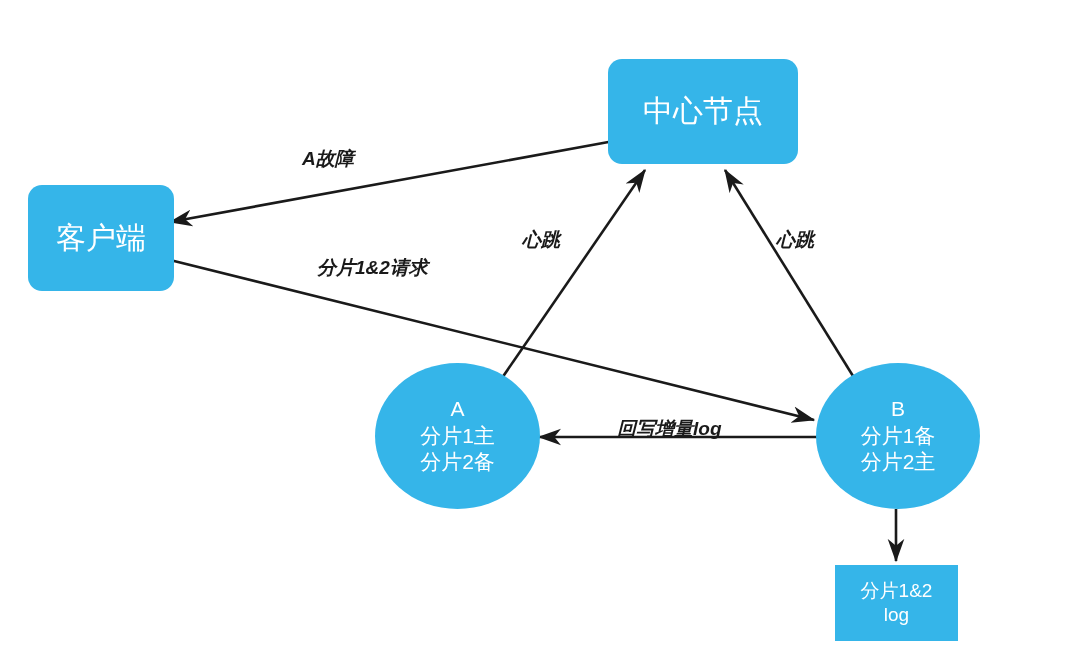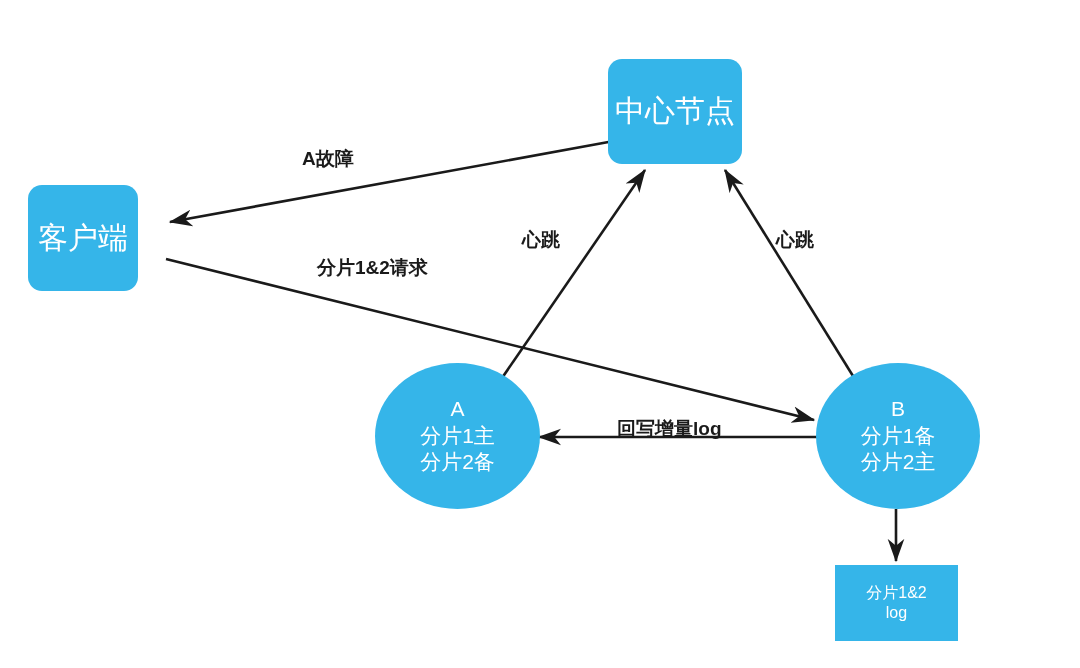--- a/index.html
+++ b/index.html
@@ -45,28 +45,28 @@
   .node-rect {
     border-radius: 0;
   }
   .node-line {
     display: block;
     white-space: nowrap;
   }
   #node-center {
     left: 608px;
     top: 59px;
-    width: 134px;
+    width: 190px;
     height: 105px;
     font-size: 30px;
   }
   #node-client {
     left: 28px;
     top: 185px;
-    width: 110px;
+    width: 146px;
     height: 106px;
     font-size: 30px;
     font-family: Liberation Serif, serif;
   }
   #node-a {
     left: 375px;
     top: 363px;
     width: 165px;
     height: 146px;
     font-size: 21px;
@@ -76,28 +76,29 @@
     top: 363px;
     width: 164px;
     height: 146px;
     font-size: 21px;
   }
   #node-log {
     left: 835px;
     top: 565px;
     width: 123px;
     height: 76px;
-    font-size: 16px;
+    font-size: 19px;
   }
   .edge-label {
     position: absolute;
     color: #1a1a1a;
     font-weight: bold;
     font-size: 19px;
     white-space: nowrap;
+    font-style: italic;
   }
   #label-a-fault     { left: 302px; top: 146px; }
   #label-shard-req   { left: 289px; top: 255px; margin-left: 28px; }
   #label-heartbeat-a { left: 522px; top: 227px; }
   #label-heartbeat-b { left: 776px; top: 227px; }
   #label-writeback   { left: 617px; top: 416px; }
 </style>
 </head>
 <body>
 

